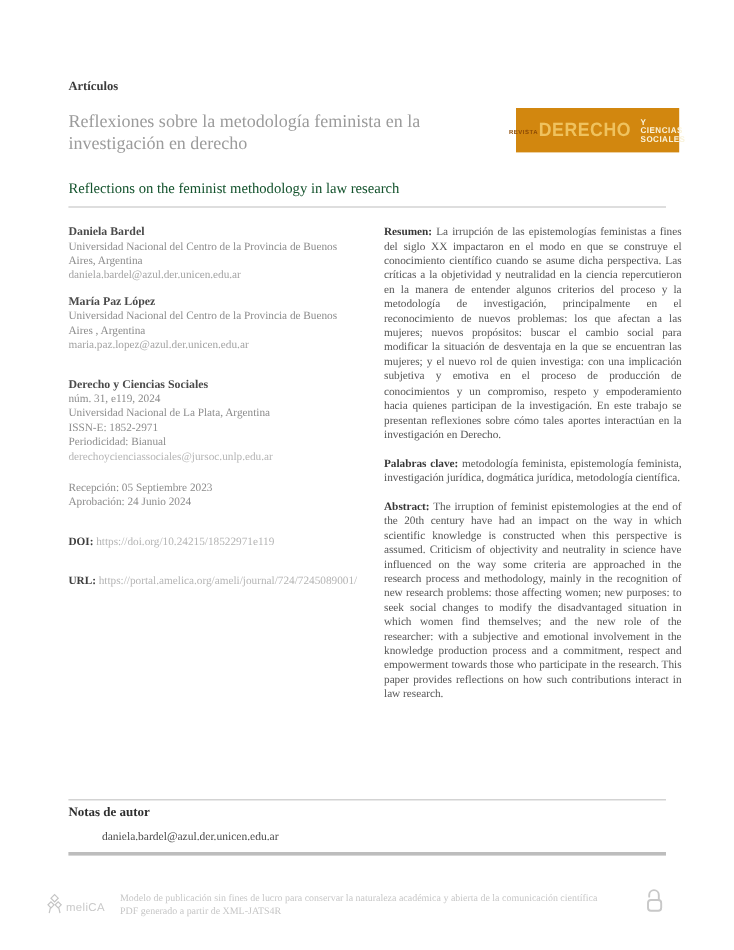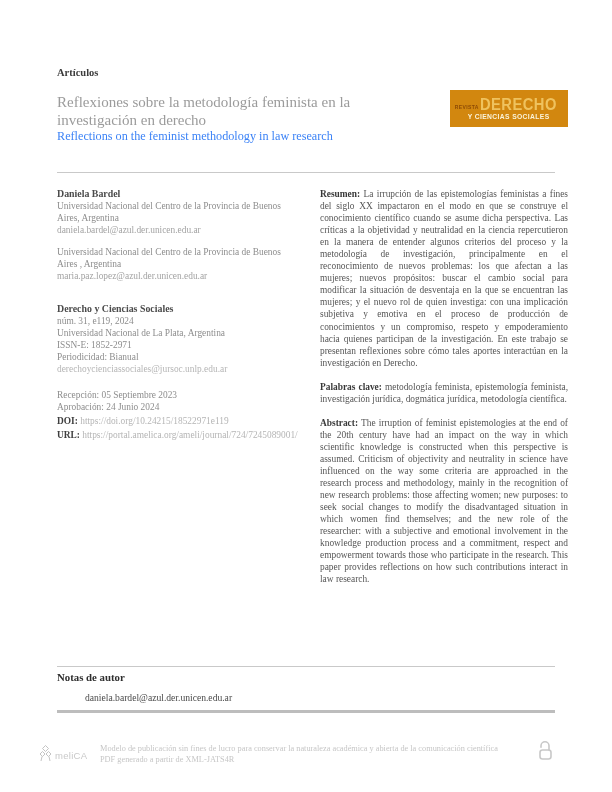--- a/index.html
+++ b/index.html
@@ -16,27 +16,27 @@
   
   .section-label {
     position: absolute; left: 57px; top: 67px;
     font-size: 10.5px; font-weight: bold; color: #3c3c3c;
   }
   .title-es {
     position: absolute; left: 57px; top: 82px; width: 374px;
     font-size: 15px; line-height: 17.5px; color: #9b9b9b; margin-top: 12px;
   }
   .title-en {
-    position: absolute; left: 57px; top: 129px; width: 420px;
-    font-size: 12.2px; color: #3b82f6;
+    position: absolute; left: 57px; top: 150px; width: 420px;
+    font-size: 12.2px; color: #14532d;
   }
   .journal-logo {
-    position: absolute; left: 450px; top: 90px; width: 118px; height: 37px;
+    position: absolute; left: 430px; top: 90px; width: 136px; height: 37px;
     background: #d2870f;
-    display: flex; flex-direction: column; align-items: center; justify-content: center;
+    display: flex; flex-direction: row; align-items: center; justify-content: center;
     font-family: "Liberation Sans", sans-serif;
   }
   .logo-top { display: flex; align-items: flex-end; }
   .logo-revista {
     font-size: 5px; font-weight: bold; color: #8d4b05;
     letter-spacing: 0.4px; margin-bottom: 2px; margin-right: 1px;
   }
   .logo-main {
     font-size: 16px; font-weight: bold; color: #efc25e;
     line-height: 14px; transform: scaleX(0.92); transform-origin: left bottom;
@@ -55,21 +55,21 @@
     position: absolute; left: 57px; top: 188px; width: 246px;
     font-size: 9.4px; line-height: 12px; color: #8d8d8d;
   }
   .author-block { margin-bottom: 10px; }
   .author-name { font-weight: bold; color: #4b4b4b; font-size: 9.9px; }
   .email-link { color: #a3a3a3; text-decoration: none; cursor: pointer; }
   .journal-block { margin-top: 21px; }
   .journal-name { font-weight: bold; color: #4b4b4b; font-size: 9.9px; }
   .journal-email { color: #b5b5b5; }
   .dates-block { margin-top: 14px; }
-  .ref-line { margin-top: 2px; }
+  .ref-line { margin-top: 21px; }
   .ref-label { font-weight: bold; color: #3e3e3e; }
   .ref-value { color: #b5b5b5; text-decoration: none; cursor: pointer; }
   
   .col-right {
     position: absolute; left: 320px; top: 188px; width: 248px;
     font-size: 9.4px; line-height: 12.05px; color: #565656;
     text-align: justify;
   }
   .col-right p { margin: 0 0 12px 0; }
   .para-label { font-weight: bold; color: #383838; }
@@ -127,20 +127,21 @@
 
   <div class="col-left">
 
     <div class="author-block">
       <div class="author-name">Daniela Bardel</div>
       <div class="author-affiliation">Universidad Nacional del Centro de la Provincia de Buenos Aires, Argentina</div>
       <a class="email-link">daniela.bardel@azul.der.unicen.edu.ar</a>
     </div>
 
     <div class="author-block">
+      <div class="author-name">María Paz López</div>
       <div class="author-affiliation">Universidad Nacional del Centro de la Provincia de Buenos Aires , Argentina</div>
       <a class="email-link">maria.paz.lopez@azul.der.unicen.edu.ar</a>
     </div>
 
     <div class="journal-block">
       <div class="journal-name">Derecho y Ciencias Sociales</div>
       <div>núm. 31, e119, 2024</div>
       <div>Universidad Nacional de La Plata, Argentina</div>
       <div>ISSN-E: 1852-2971</div>
       <div>Periodicidad: Bianual</div>

